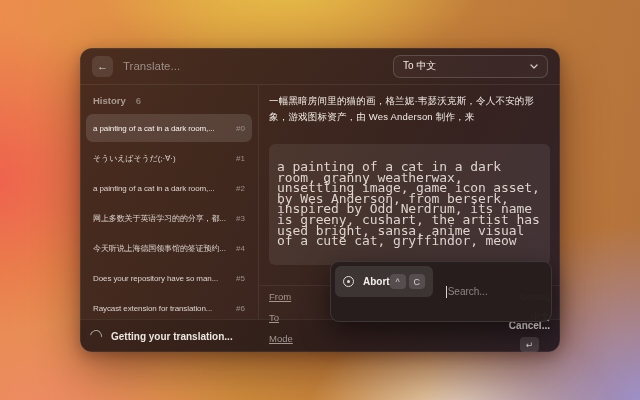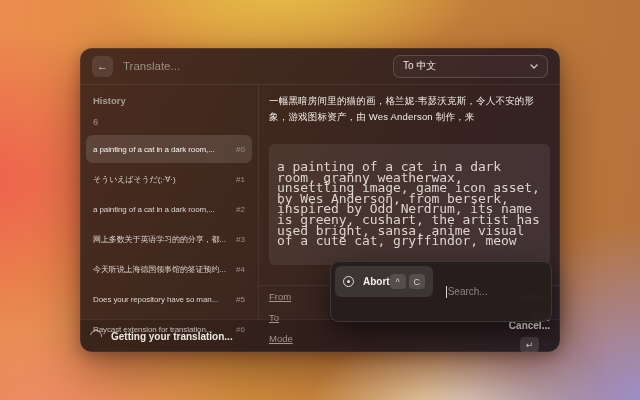--- a/index.html
+++ b/index.html
@@ -36,21 +36,21 @@
   .lang-dd { margin-left:auto; height:23px; min-width:155px; border:1px solid rgba(255,255,255,0.16); background:rgba(255,255,255,0.03); border-radius:7px; display:flex; align-items:center; padding:0 9px; cursor:pointer; }
   .lang-dd .dd-label { font-size:10px; color:#f0eae5; }
   .lang-dd svg { margin-left:auto; }
 
   
   .body { flex:1; display:flex; min-height:0; }
   .left { width:178px; flex:0 0 178px; padding:6px 6px 0 6px; }
   .vdiv { width:1px; background:rgba(255,255,255,0.07); }
   .right { flex:1; padding:8px 10px 0 10px; position:relative; }
 
-  .hist-head { display:flex; padding:4px 7px 8px 7px; gap:10px;flex-direction:column; }
+  .hist-head { display:flex; padding:4px 7px 8px 7px; gap:10px; }
   .hist-label { font-size:9.5px; font-weight:700; color:#a89b93; }
   .hist-count { font-size:9.5px; font-weight:700; color:#857970; }
 
   .hitem { height:28px; margin-bottom:2px; border-radius:7px; display:flex; align-items:center; padding:0 7px; cursor:pointer; }
   .hitem.sel { background:rgba(255,255,255,0.12); }
   .hitem .txt { font-size:8px; letter-spacing:-0.1px; color:#ddd5d0; white-space:nowrap; overflow:hidden; flex:1; }
   .hitem.sel .txt { color:#f7f2ee; }
   .hitem .idx { font-size:8px; color:#9b8f89; margin-left:6px; flex:0 0 auto; }
 
   .cn-text { font-size:9.5px; line-height:16px; color:#f3ede8; letter-spacing:0.2px; }

